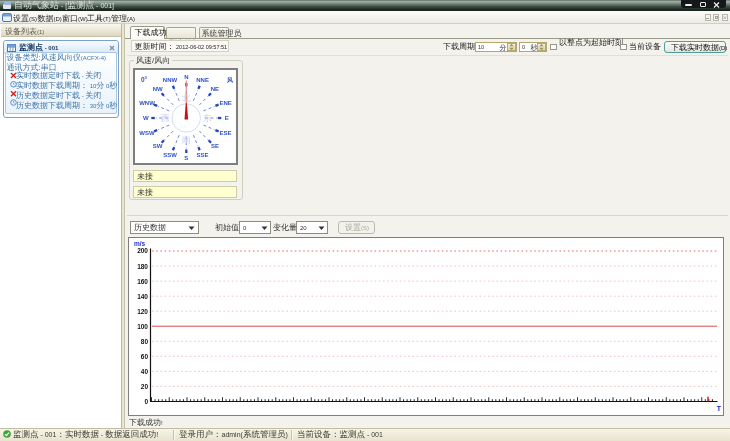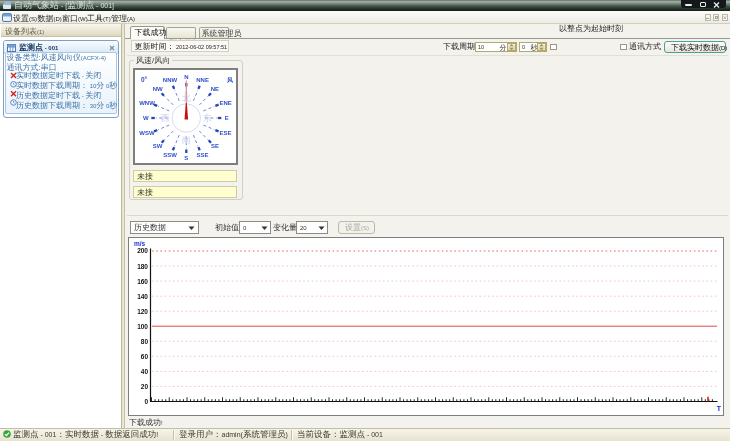--- a/index.html
+++ b/index.html
@@ -107,23 +107,23 @@
 <div class="abs" style="left:519px;top:41.5px;width:28px;height:10.5px;border:1px solid #b3a96e;background:#fff"></div>
 <div class="abs t" style="left:522px;top:43px;font-size:5.5px">0</div>
 <div class="abs t" style="left:530.5px;top:42.5px;font-size:7px">秒</div>
 <div class="abs" style="left:537px;top:42.5px;width:9px;height:8.5px;background:linear-gradient(#f6f2e0,#ded5a8);border:1px solid #b3a96e"></div>
 <svg class="abs" style="left:539px;top:44px" width="5" height="6" viewBox="0 0 5 6">
  <path d="M2.5 0L4.7 2.3H0.3Z" fill="#9a9055"></path>
     <path d="M2.5 6L4.7 3.7H0.3Z" fill="#9a9055"></path>
 </svg>
 
 <div class="abs" style="left:550px;top:43.5px;width:6.5px;height:6.5px;border:1px solid #9a988a;background:#fdfdfb"></div>
-<div class="abs t" style="left:559px;top:24px;color:#222">以整点为起始时刻</div>
+<div class="abs t" style="left:559px;top:38px;color:#222">以整点为起始时刻</div>
 <div class="abs" style="left:620px;top:43.5px;width:6.5px;height:6.5px;border:1px solid #9a988a;background:#fdfdfb"></div>
-<div class="abs t" style="left:629px;top:42px;color:#222">通讯方式</div>
+<div class="abs t" style="left:629px;top:42px;color:#222">当前设备</div>
 
 <div class="abs" style="left:664px;top:40.5px;width:62px;height:12.5px;border:1px solid #4a9e9e;border-radius:3px;
  background:linear-gradient(#fcfcf9,#e8e5da)"></div>
 <div class="abs t" style="left:671px;top:42.5px;color:#111">下载实时数据<span class="l">(D)</span></div>
 <div class="abs" style="left:127px;top:55px;width:601px;height:1px;background:#e2e0d4"></div>
 
 <div class="abs" style="left:129px;top:60px;width:114px;height:140px;border:1px solid #d2cfc0;border-radius:3px"></div>
 <div class="abs t" style="left:134px;top:55.5px;color:#333;background:#f3f2ed;padding:0 2px">风速/风向</div>
 <div class="abs" style="left:133px;top:68px;width:105px;height:97px;background:#fff;border:2px solid #7e7e7e"></div>
 <div class="abs" style="left:135px;top:70px;width:101px;height:93px">

